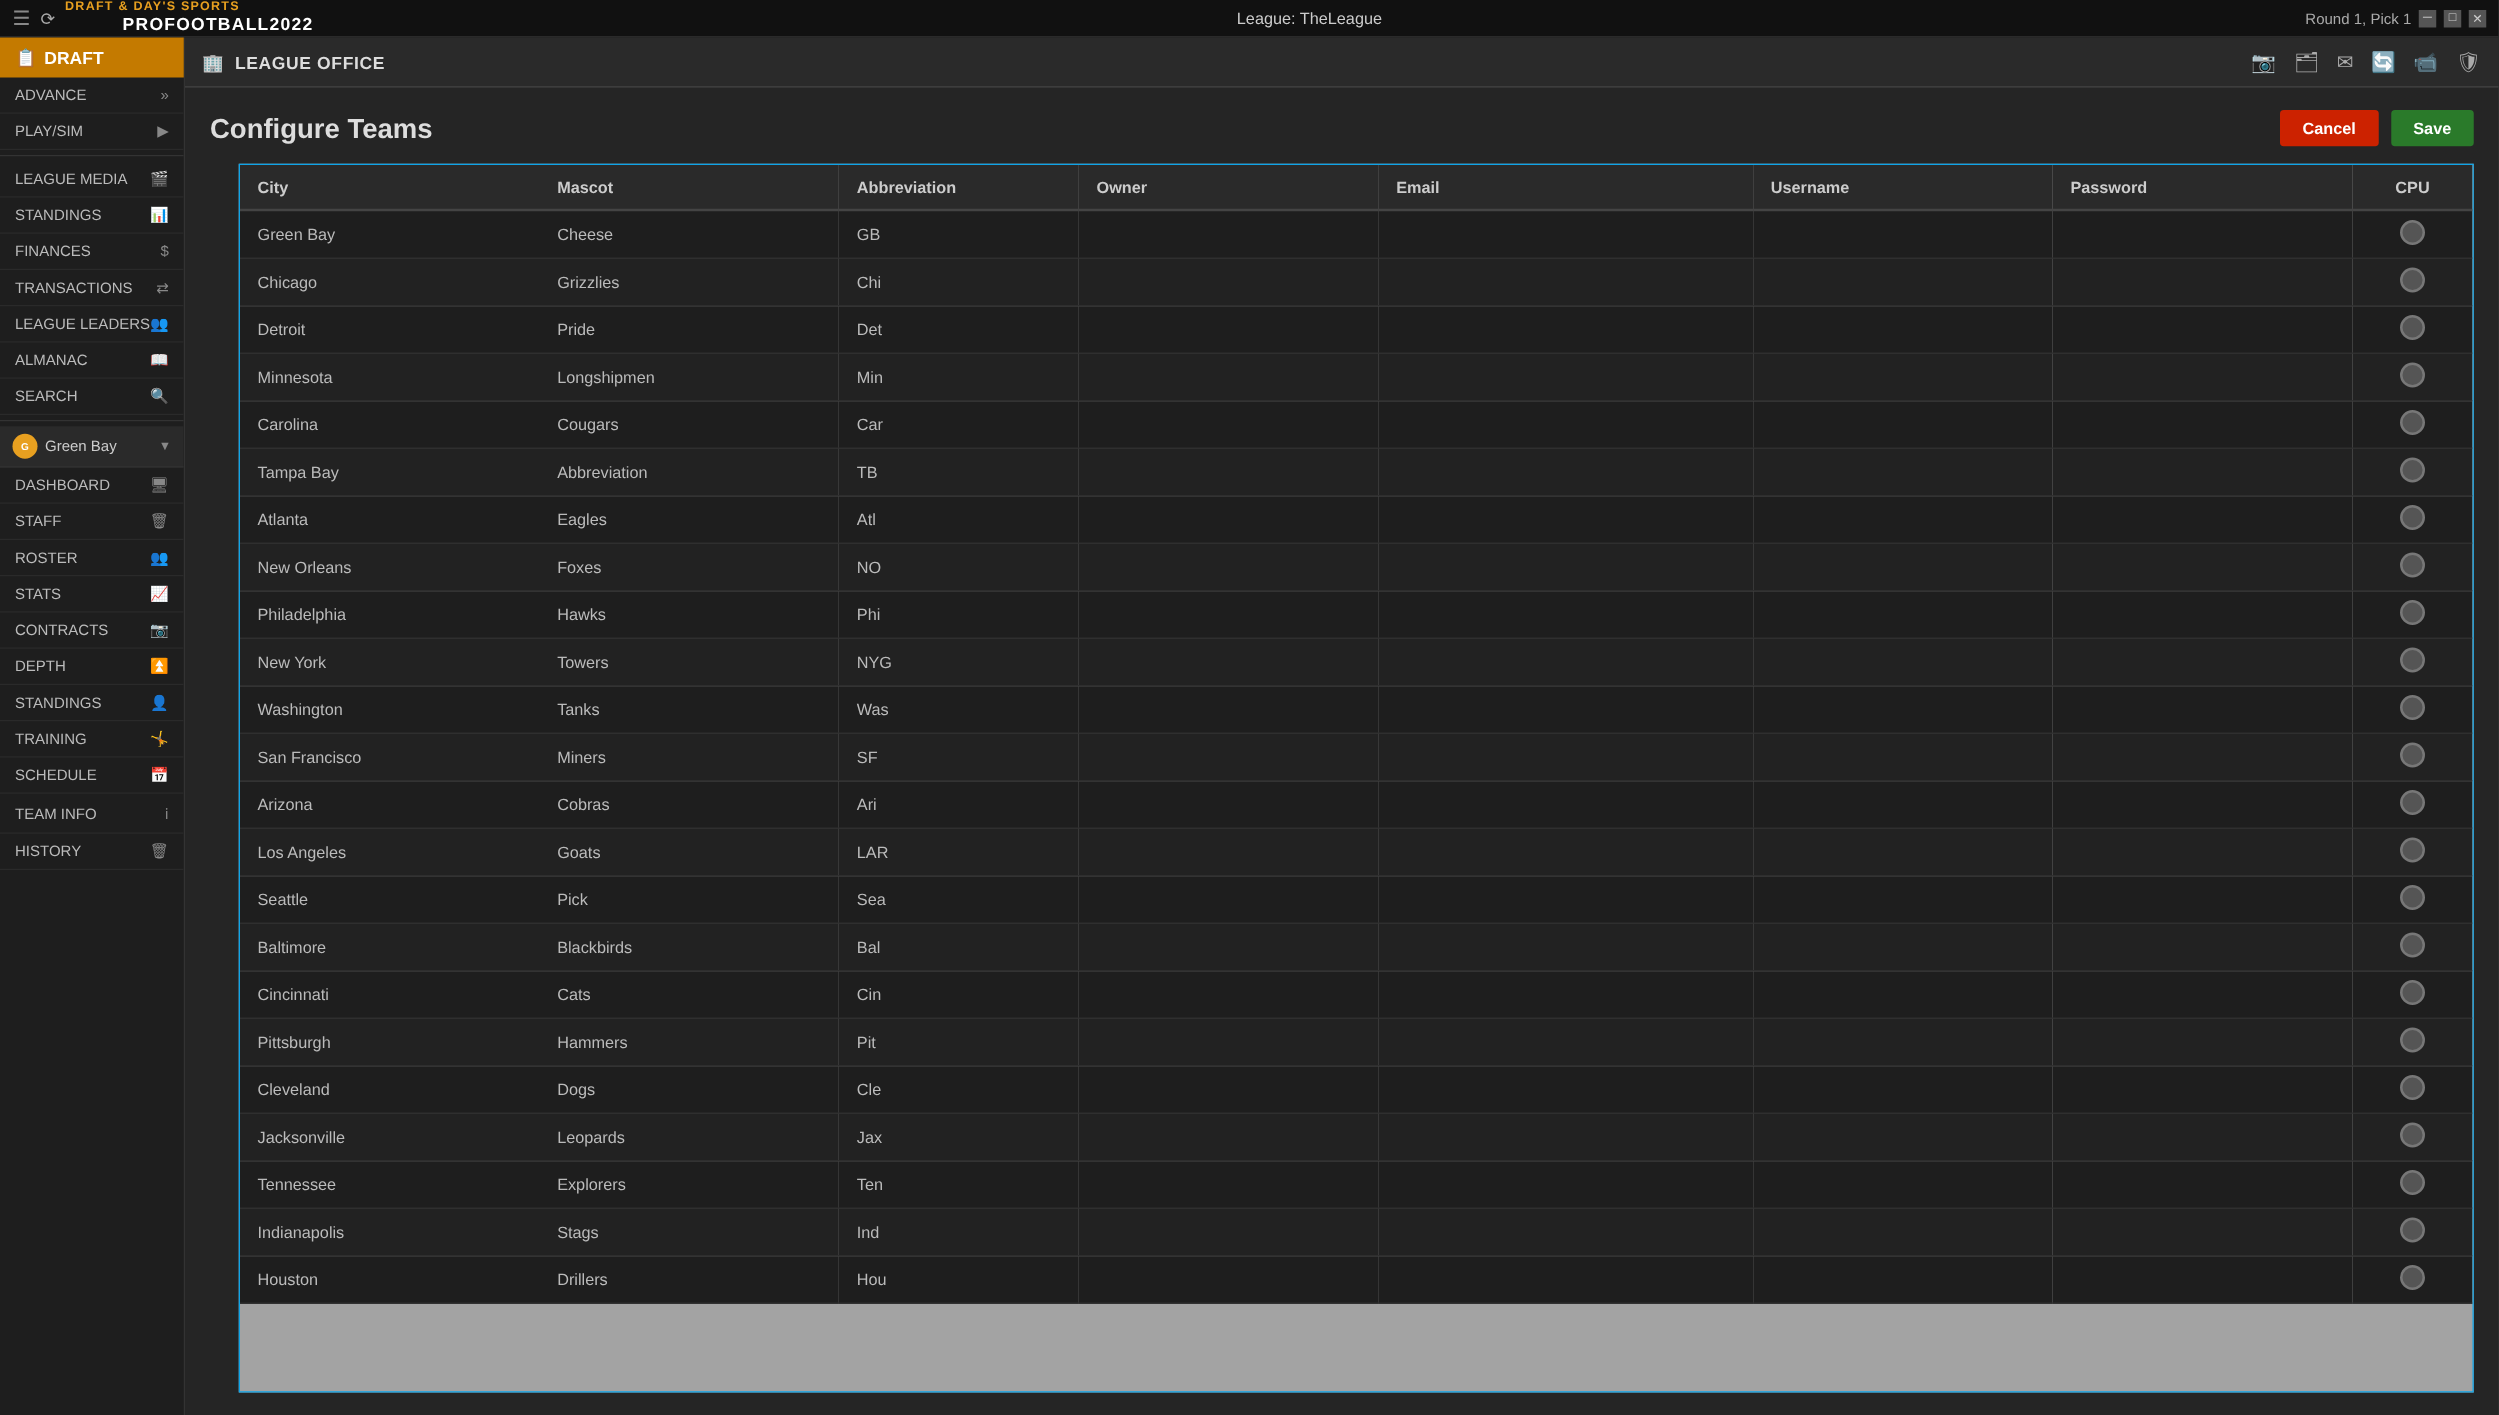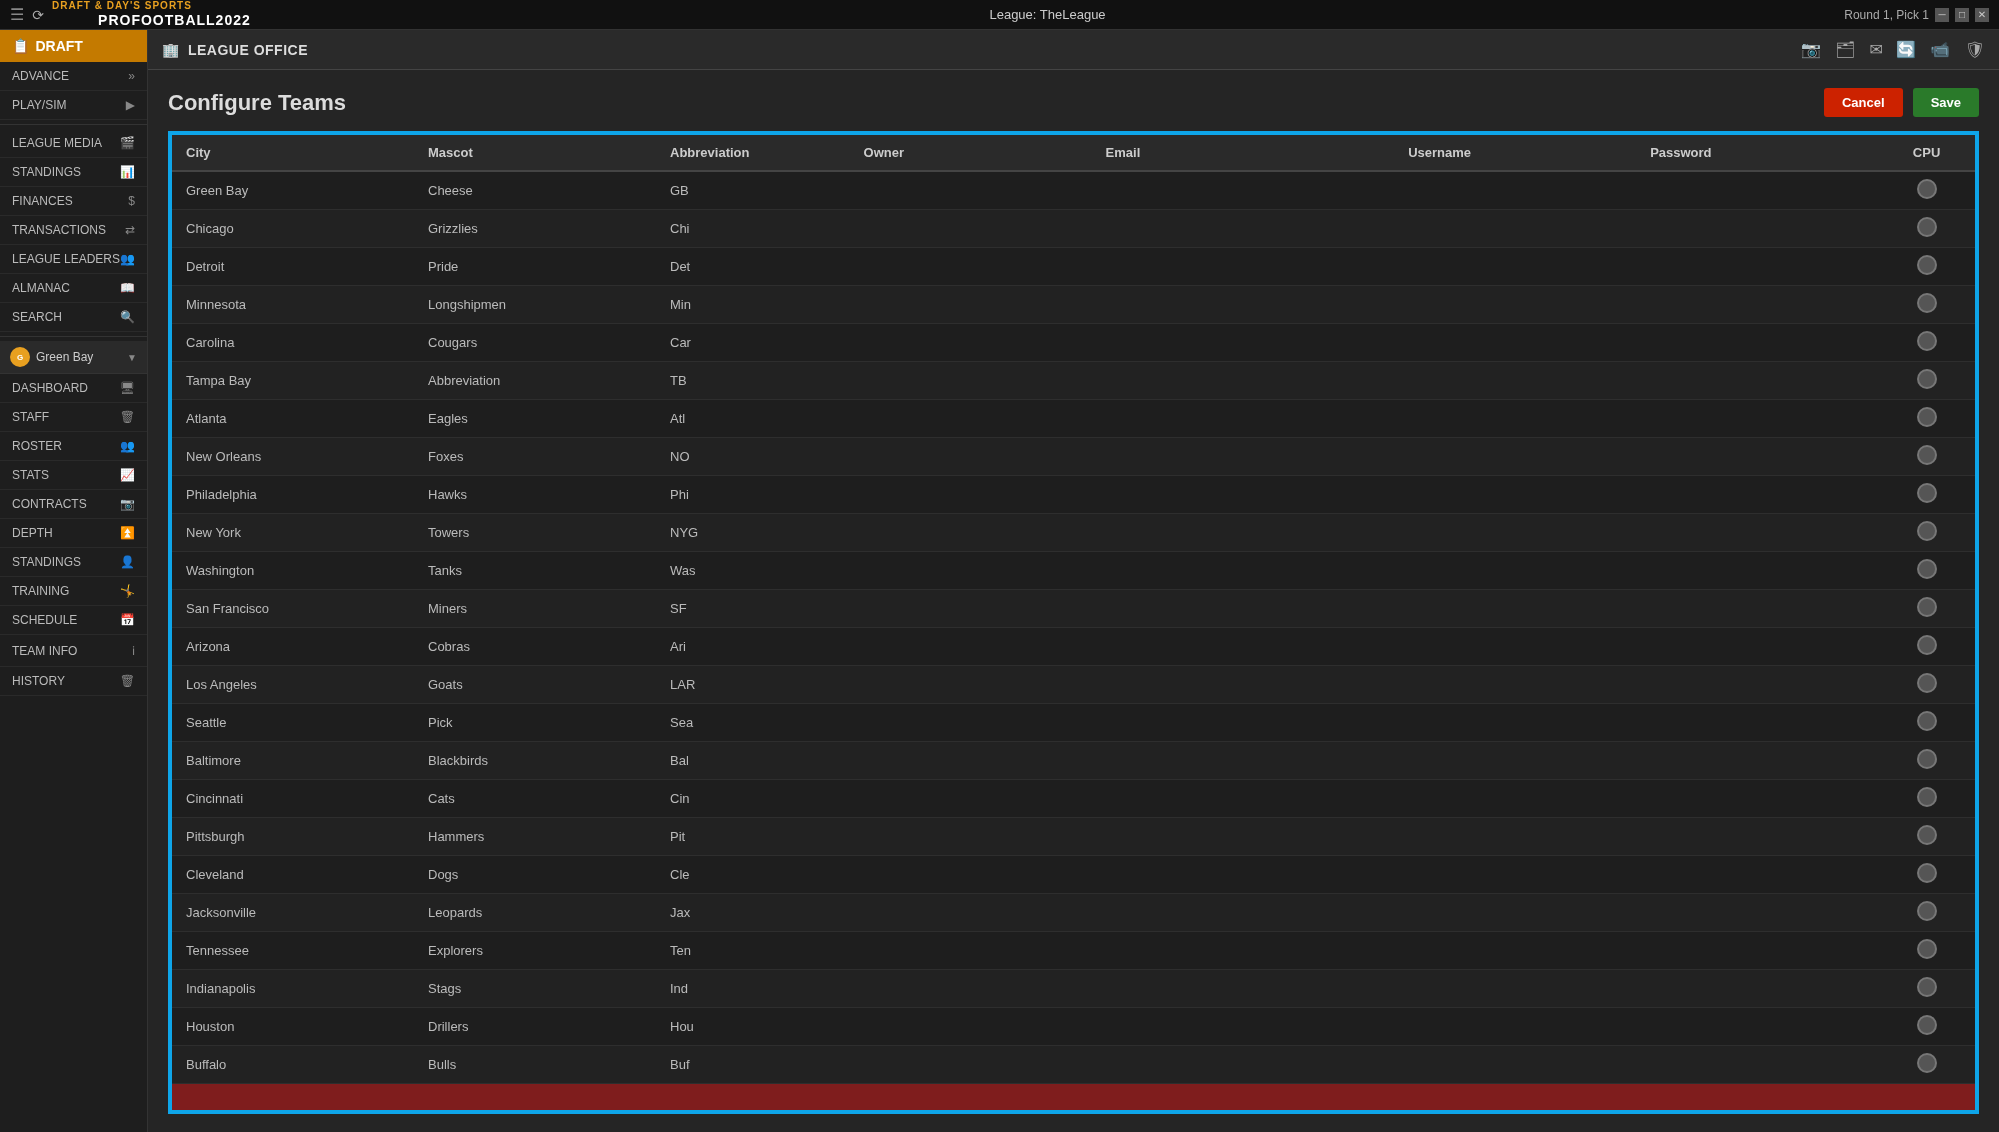--- a/index.html
+++ b/index.html
@@ -203,22 +203,23 @@
       font-size: 13px;
       font-weight: bold;
       cursor: pointer;
       border-radius: 3px;
     }
 
     
     .teams-table-wrapper {
       flex: 1;
       overflow-y: auto;
-      background: #7f1d1d;
-      border: 4px solid #0ea5e9;
+      background: #a3a3a3;
+      border: 1px solid #0ea5e9;
+      margin-left: 23px;
     }
     table {
       width: 100%;
       border-collapse: collapse;
     }
     thead tr {
       background: #2a2a2a;
       border-bottom: 2px solid #444;
     }
     thead th {
@@ -655,28 +656,18 @@
               <tr>
     <td class="col-city">Houston</td>
     <td class="col-mascot">Drillers</td>
     <td class="col-abbr">Hou</td>
     <td class="col-owner"><input type="text" style="background: transparent; border: none; color: rgb(187, 187, 187); width: 100%; outline: none;" value=""></td>
     <td class="col-email"><input type="text" style="background: transparent; border: none; color: rgb(187, 187, 187); width: 100%; outline: none;" value=""></td>
     <td class="col-username"><input type="text" style="background: transparent; border: none; color: rgb(187, 187, 187); width: 100%; outline: none;" value=""></td>
     <td class="col-password"><input type="password" style="background: transparent; border: none; color: rgb(187, 187, 187); width: 100%; outline: none;" value=""></td>
     <td class="col-cpu cpu-cell"><span class="cpu-toggle"></span></td>
   </tr>
-              <tr>
-    <td class="col-city">Buffalo</td>
-    <td class="col-mascot">Bulls</td>
-    <td class="col-abbr">Buf</td>
-    <td class="col-owner"><input type="text" style="background: transparent; border: none; color: rgb(187, 187, 187); width: 100%; outline: none;" value=""></td>
-    <td class="col-email"><input type="text" style="background: transparent; border: none; color: rgb(187, 187, 187); width: 100%; outline: none;" value=""></td>
-    <td class="col-username"><input type="text" style="background: transparent; border: none; color: rgb(187, 187, 187); width: 100%; outline: none;" value=""></td>
-    <td class="col-password"><input type="password" style="background: transparent; border: none; color: rgb(187, 187, 187); width: 100%; outline: none;" value=""></td>
-    <td class="col-cpu cpu-cell"><span class="cpu-toggle"></span></td>
-  </tr>
             </tbody>
         </table>
       </div>
     </div>
   </div>
 </div>
 
 </body></html>

